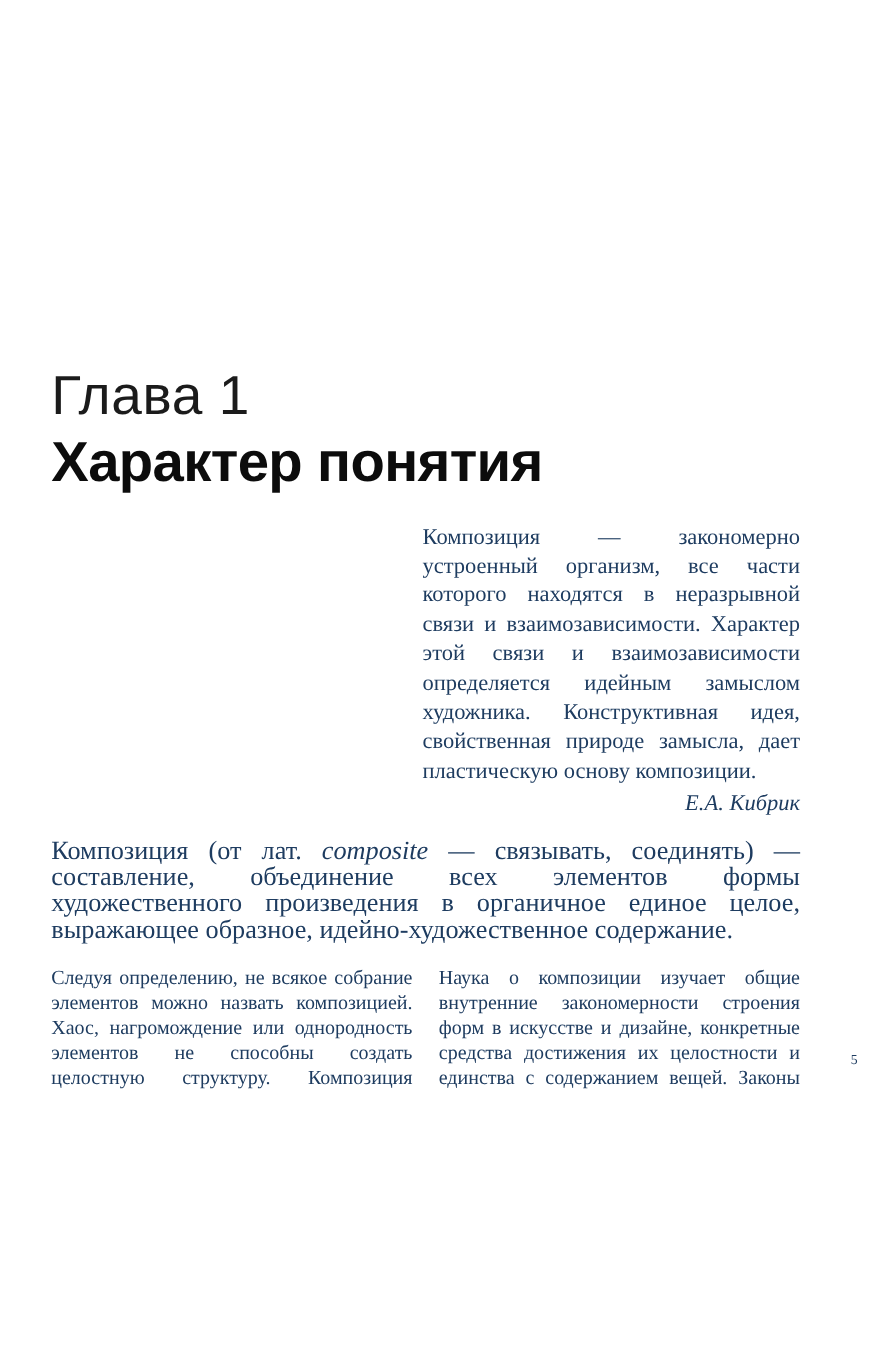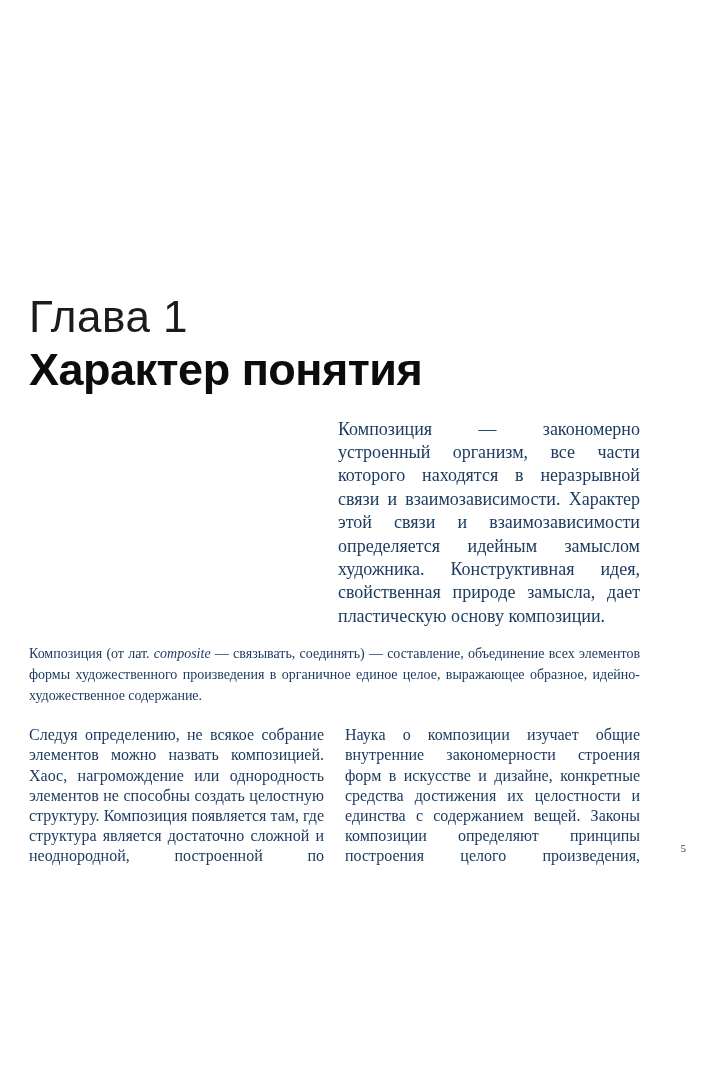--- a/index.html
+++ b/index.html
@@ -6,21 +6,21 @@
     margin: 0;
     padding: 0;
     background: #ffffff;
   }
   .page {
     position: relative;
     width: 717px;
     height: 872px;
     background: #ffffff;
     box-sizing: border-box;
-    padding: 292px 77px 0 29px;
+    padding: 292px 77px 0 41px;
     font-family: "Liberation Serif", "DejaVu Serif", serif;
     color: #1e3c60;
     overflow: hidden;
   }
   .chapter-label {
     font-family: "Liberation Sans", "DejaVu Sans", sans-serif;
     font-weight: 300;
     font-size: 44px;
     line-height: 1.12;
     color: #1b1b1b;
@@ -44,21 +44,21 @@
     text-align: justify;
   }
   .epigraph-text { margin: 0; }
   .epigraph-attribution {
     text-align: right;
     font-style: italic;
     margin-top: 3px;
   }
   .lead-paragraph {
     margin: 15px 0 0 0;
-    font-size: 14px;
+    font-size: 21px;
     line-height: 21px;
     text-align: justify;
   }
   .lead-paragraph i { font-style: italic; }
   .columns {
     display: flex;
     gap: 21px;
     margin-top: 19px;
   }
   .column {
@@ -84,20 +84,21 @@
 <div class="page">
 
   <div class="chapter-label">Глава 1</div>
 
   <h1 class="page-title">
     <span>Характер понятия</span><br>
   </h1>
 
   <div class="epigraph">
     <p class="epigraph-text">Композиция — закономерно устроенный организм, все части которого находятся в неразрывной связи и взаимозависимости. Характер этой связи и взаимозависимости определяется идейным замыслом художника. Конструктивная идея, свойственная природе замысла, дает пластическую основу композиции.</p>
+    <div class="epigraph-attribution">Е.А. Кибрик</div>
   </div>
 
   <p class="lead-paragraph">
     <span>Композиция (от лат. </span><i>composite</i><span> — связывать, соединять) — составление, объединение всех элементов формы художественного произведения в органичное единое целое, выражающее образное, идейно-художественное содержание.</span>
   </p>
 
   <div class="columns">
     <p class="column">Следуя определению, не всякое собрание элементов можно назвать композицией. Хаос, нагромождение или однородность элементов не способны создать целостную структуру. Композиция появляется там, где структура является достаточно сложной и неоднородной, построенной по определенным принципам, выражая определенную идею или замысел. Владение знаниями и навыками композиционного построения является основополагающим в профессиональной деятельности художника, дизайнера, творца при создании форм предметного мира (автомобилей, архитектурных форм и сооружений, бытовых предметов и других объектов дизайна). Композиция как организующее начало необходима там, где требуется придание предмету художественной ценности.</p>
     <p class="column">Наука о композиции изучает общие внутренние закономерности строения форм в искусстве и дизайне, конкретные средства достижения их целостности и единства с содержанием вещей. Законы композиции определяют принципы построения целого произведения, логичное расположение всех его элементов. Являясь одновременно законами формообразования, позволяют придавать форме выразительность и стройность, облегчают восприятие ее содержания. Знание законов композиции позволяет дизайнеру достичь гармонии в своих творениях, подобно той, что свойственна всем природным формам (строениям растений и животных). Законы позиции — это законы, заимствованные у самой природы, так как именно природные</p>
   </div>

